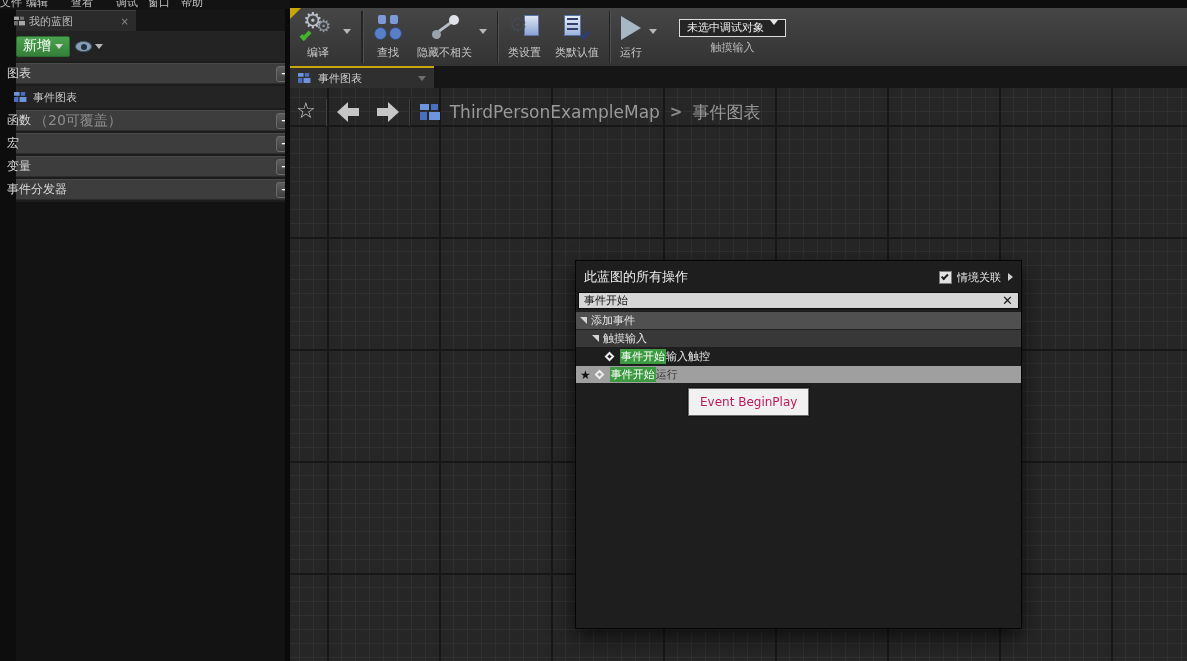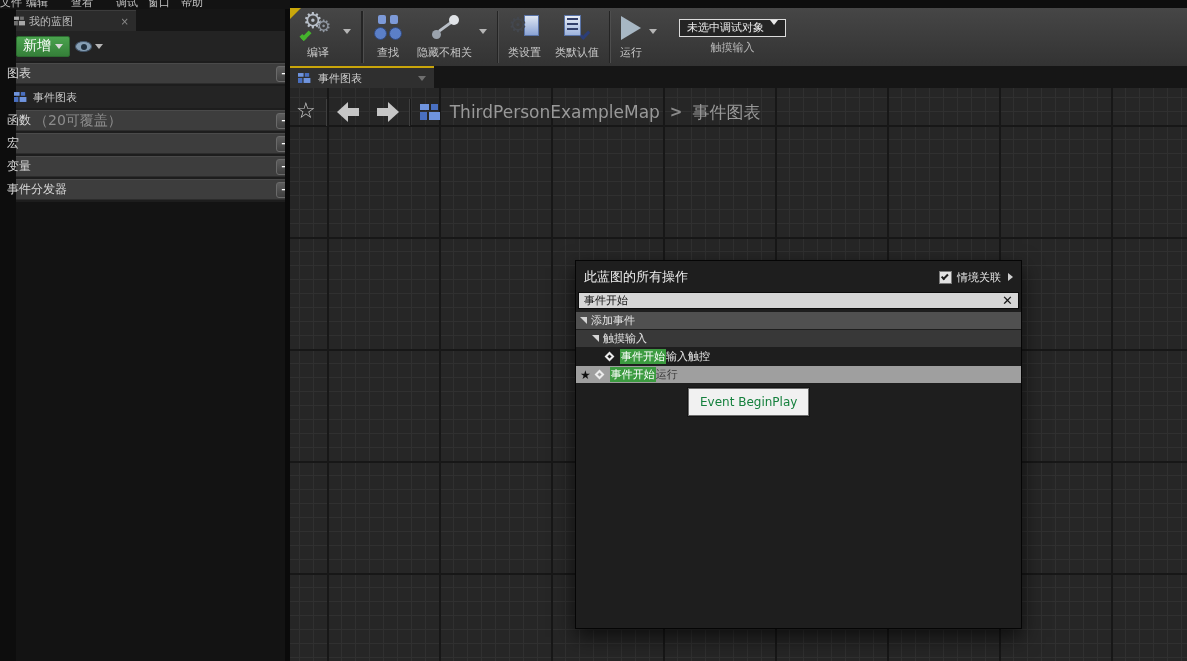--- a/index.html
+++ b/index.html
@@ -185,21 +185,21 @@
   .expander { width:0; height:0; border-top:7px solid #d4d4d4; border-left:7px solid transparent;
     margin-right:4px; flex:none; }
   .diamond { width:7px; height:7px; border:2px solid #ececec; transform:rotate(45deg);
     margin:0 7px 0 2px; flex:none; }
   .match { background:#3c9b40; color:#ffffff; padding:0 1px; }
   .rest { color:#e6e6e6; }
   .trow.sel .rest { color:#3a3a3a; }
   .row-star { font-size:12px; color:#101010; margin-right:3px; line-height:1; }
 
   .tooltip { position:absolute; left:398px; top:300px; background:#f1f1f1; border:1px solid #6d6d6d;
-    outline:1px solid #141414; padding:6px 11px; font-size:12px; color:#15803d; z-index:6; white-space:nowrap; }
+    outline:1px solid #141414; padding:6px 11px; font-size:12px; color:#be185d; z-index:6; white-space:nowrap; }
 </style>
 </head>
 <body>
 
 <div id="menubar">
   <span class="menu-item" style="left:0">文件</span>
   <span class="menu-item" style="left:26px">编辑</span>
   <span class="menu-item" style="left:71px">查看</span>
   <span class="menu-item" style="left:116px">调试</span>
   <span class="menu-item" style="left:148px">窗口</span>

